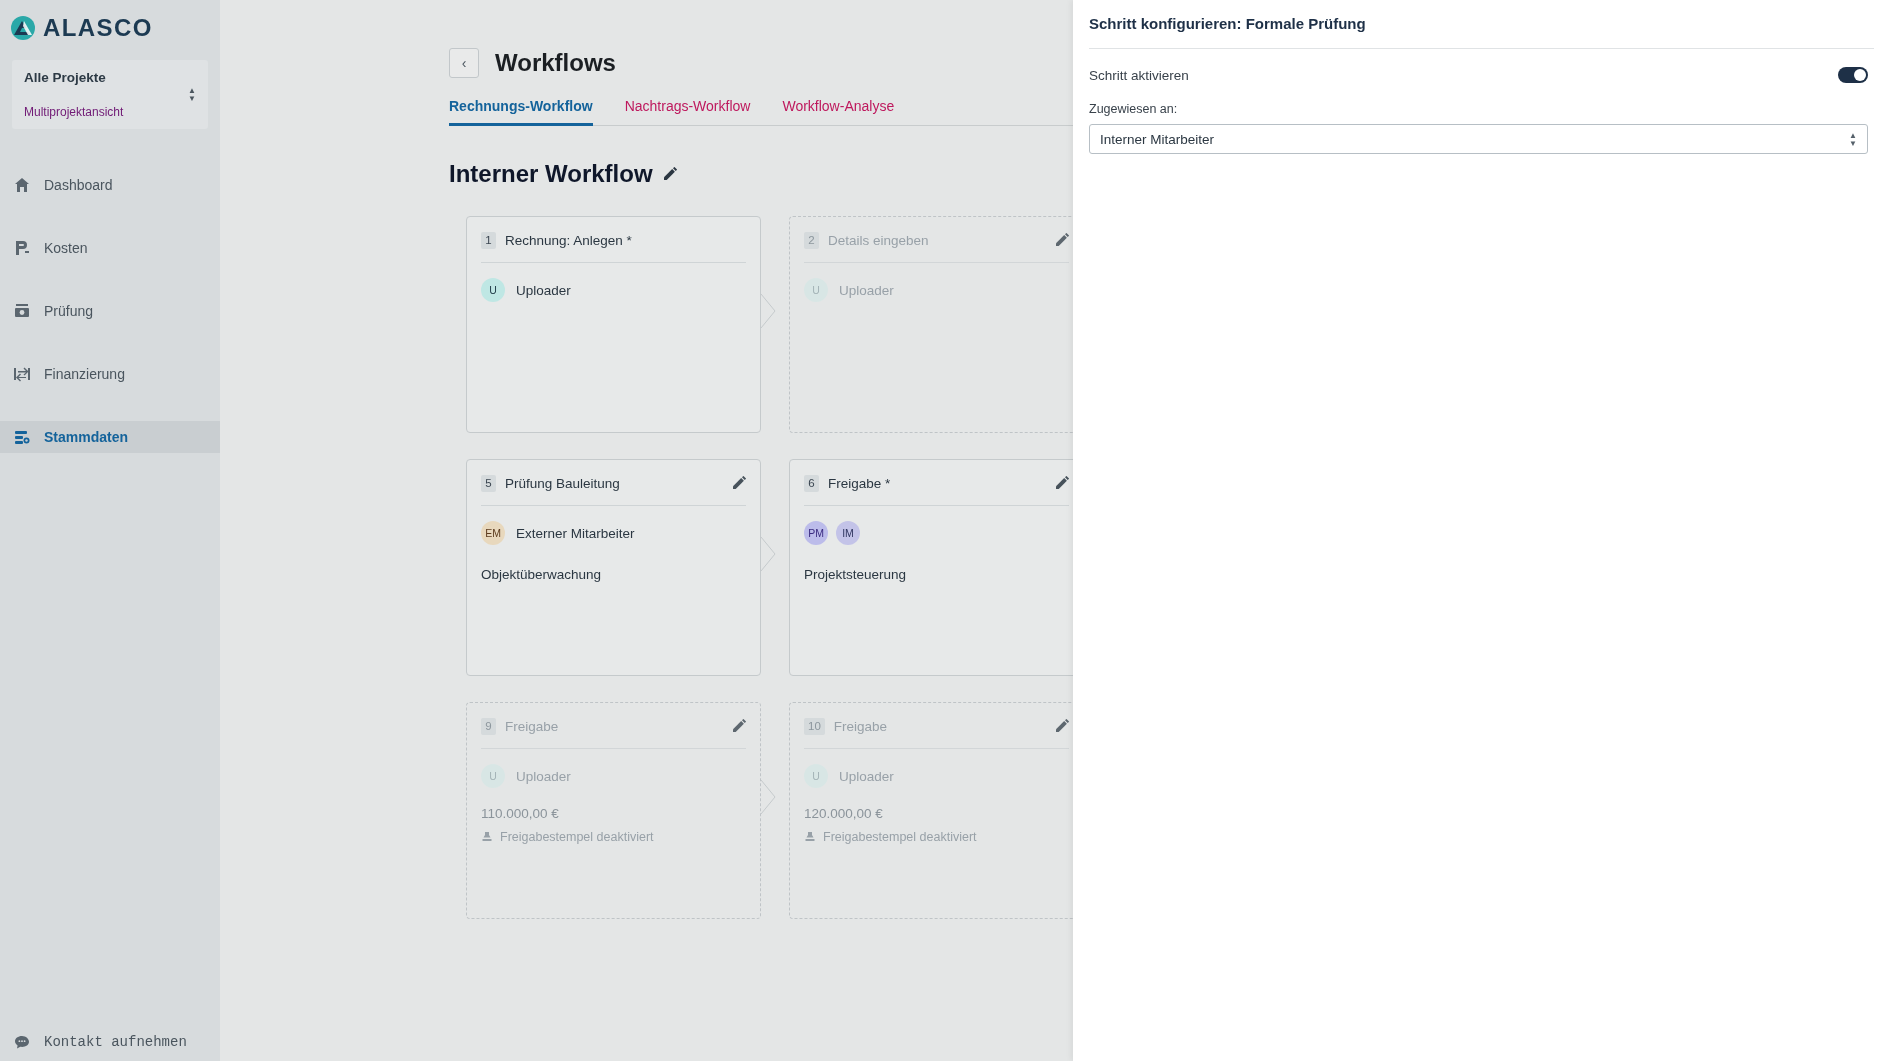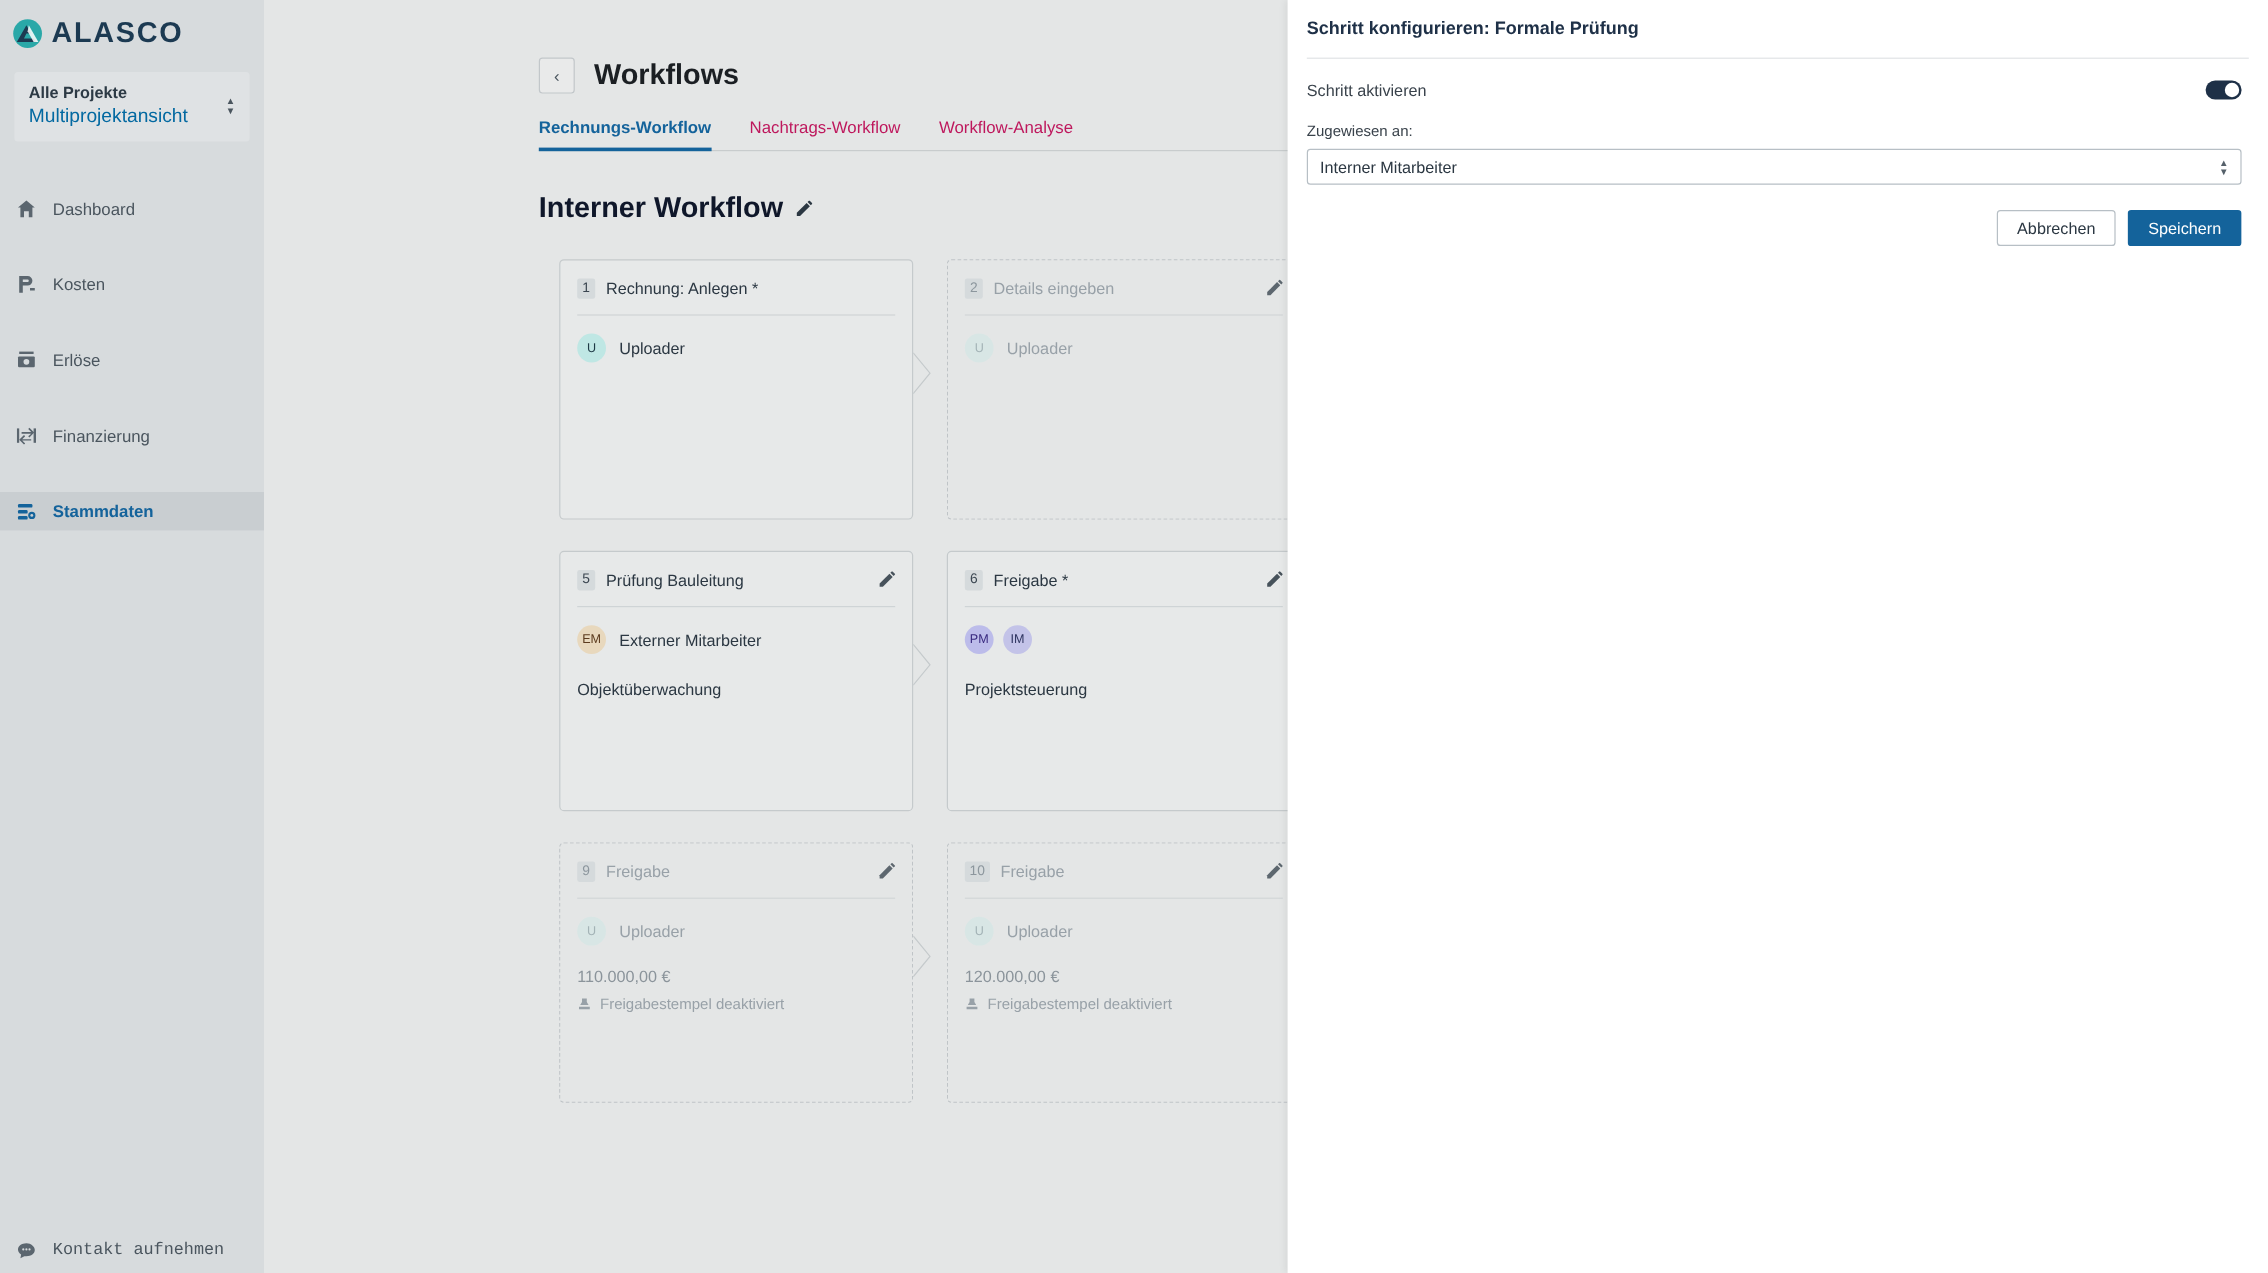--- a/index.html
+++ b/index.html
@@ -26,21 +26,21 @@
   }
   .project-select {
     margin: 18px 12px 0 12px;
     background: #dfe2e4;
     border-radius: 3px;
     padding: 9px 12px;
     display: flex; align-items: center; justify-content: space-between;
     cursor: pointer;
   }
   .ps-main { font-size: 13.5px; font-weight: bold; color: #2d3a45; line-height: 1.35; }
-  .ps-sub  { font-size: 16px; color: #0369a1; line-height: 1.35; }
+  .ps-sub  { font-size: 12px; color: #701a75; line-height: 1.35; margin-top: 17px; }
   .ps-chev { display: flex; flex-direction: column; gap: 3px; color: #4a555e; }
   .ps-chev span { font-size: 8px; line-height: 5px; }
 
   .nav { margin-top: 40px; }
   .nav-item {
     display: flex; align-items: center; gap: 14px;
     height: 32px; padding-left: 13px;
     font-size: 14px; color: #4a555e;
     cursor: pointer; margin-bottom: 0;
   }
@@ -244,21 +244,21 @@
       <div class="nav-spacer"></div>
 
       <div class="nav-item">
         <span class="nav-ico">
           <svg viewBox="0 0 16 16" width="16" height="16">
               <rect x="2" y="1" width="12" height="2"></rect>
               <rect x="1" y="5" width="14" height="9" rx="1"></rect>
               <circle cx="8" cy="9.5" r="2.4" fill="#d7dbdd"></circle>
             </svg>
         </span>
-        <span>Erlöse</span>
+        <span>Prüfung</span>
       </div>
       <div class="nav-spacer"></div>
 
       <div class="nav-item">
         <span class="nav-ico">
           <svg viewBox="0 0 16 16" width="16" height="16">
               <rect x="0" y="2" width="2" height="12"></rect>
               <rect x="14" y="2" width="2" height="12"></rect>
               <path d="M4 5 h8 l-2.5-2.5 1-1 4 4 -4 4 -1-1 L12 6.5 H4 Z M12 11 H4.5 l2.5-2.5 -1-1 -4 4 4 4 1-1 L4.5 12 H12 Z"></path>
             </svg>
@@ -559,19 +559,15 @@
       <div class="field-label">Zugewiesen an:</div>
       <div class="select-box">
         <span class="select-val">Interner Mitarbeiter</span>
         <span class="select-chev">
             <span>▲</span>
             <span>▼</span>
           </span>
       </div>
     </div>
 
-    <div class="drawer-actions">
-      <div class="btn btn-secondary">Abbrechen</div>
-      <div class="btn btn-primary">Speichern</div>
-    </div>
   </section>
 
 </div>
 
 </body></html>

